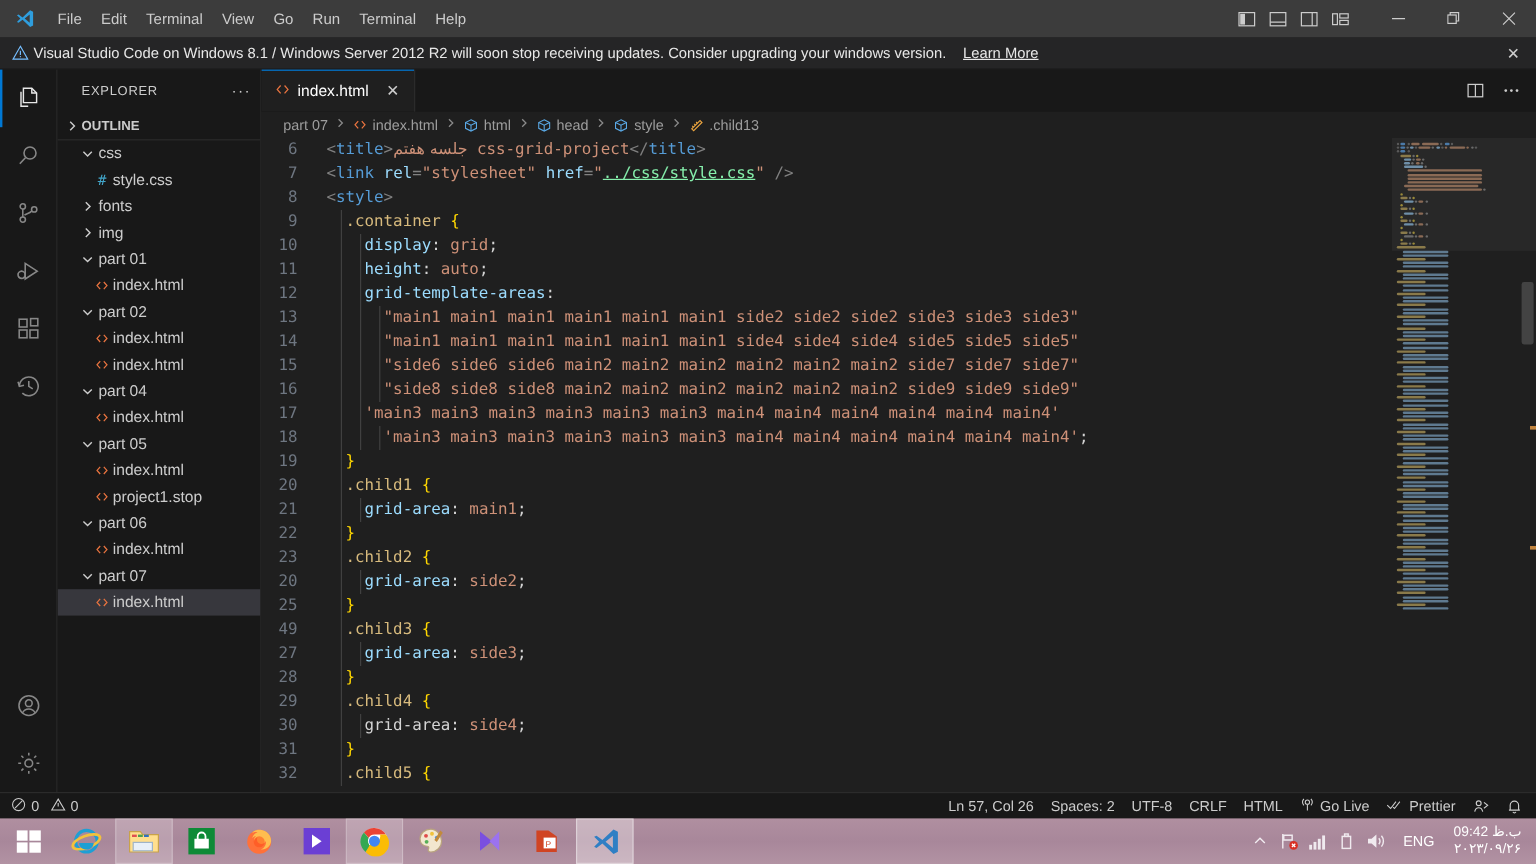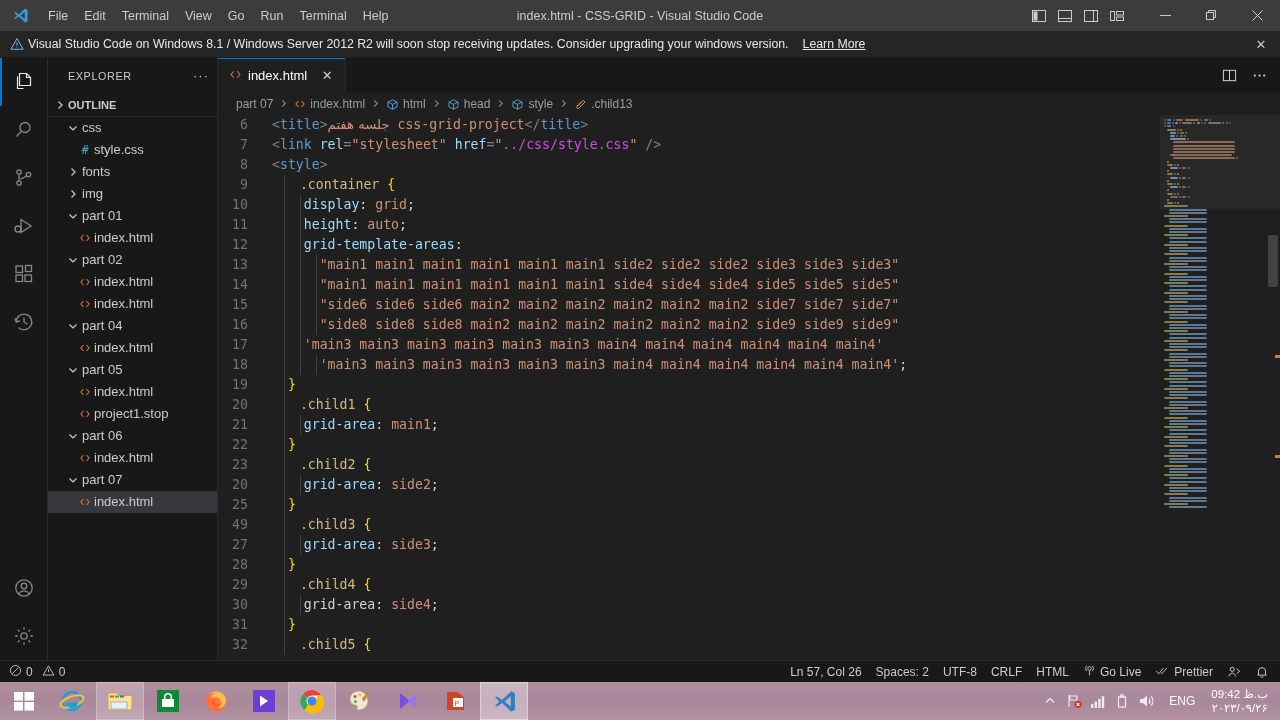--- a/index.html
+++ b/index.html
@@ -116,26 +116,26 @@
   .ctext { flex: 1 1 auto; padding-left: 2px; }
 
   
   .iguide { position:absolute; width:1px; background:#404040; }
 
   
   .tag      { color:#569cd6; }
   .punct    { color:#808080; }
   .attr     { color:#9cdcfe; }
   .str      { color:#ce9178; }
-  .sel      { color:#d7ba7d;margin-left:12px; }
+  .sel      { color:#d7ba7d; }
   .prop     { color:#9cdcfe; }
   .val      { color:#ce9178; }
   .brace    { color:#ffd700; }
   .plain    { color:#d4d4d4; }
-  .link     { color:#d946ef; }
+  .link     { color:#86efac; text-decoration: underline; }
   .persian  { color:#ce9178; font-family:"DejaVu Sans", sans-serif; }
 
   
   .minimap { width: 120px; flex: 0 0 120px; position: relative; background:#1f1f1f; overflow:hidden;}
   .mm-slider { position:absolute; left:0; right:0; background: rgba(255,255,255,.045); }
   .mm-line { position:absolute; height:2px; border-radius:1px; }
   .scrollbar-v { position:absolute; right:0; top:0; width:14px; height:100%; }
   .sb-thumb { position:absolute; right:2px; width:10px; background:#434343; border-radius: 2px;}
   .overview-mark { position:absolute; right:0; width:5px; height:3px; background:#c1843e; }
 
@@ -178,21 +178,20 @@
     <div class="menu">
       <div class="menu-item">File</div>
       <div class="menu-item">Edit</div>
       <div class="menu-item">Terminal</div>
       <div class="menu-item">View</div>
       <div class="menu-item">Go</div>
       <div class="menu-item">Run</div>
       <div class="menu-item">Terminal</div>
       <div class="menu-item">Help</div>
     </div>
-    <div class="tb-title">index.html - CSS-GRID - Visual Studio Code</div>
     <div class="tb-right">
       <div class="tb-layout-icons">
         <div class="tb-licon">
           <svg width="16" height="16" viewBox="0 0 16 16">
               <rect x="1.5" y="2.5" width="13" height="11" fill="none" stroke="#cccccc"></rect>
               <rect x="2.5" y="3.5" width="4" height="9" fill="#cccccc"></rect>
             </svg>
         </div>
         <div class="tb-licon">
           <svg width="16" height="16" viewBox="0 0 16 16">

